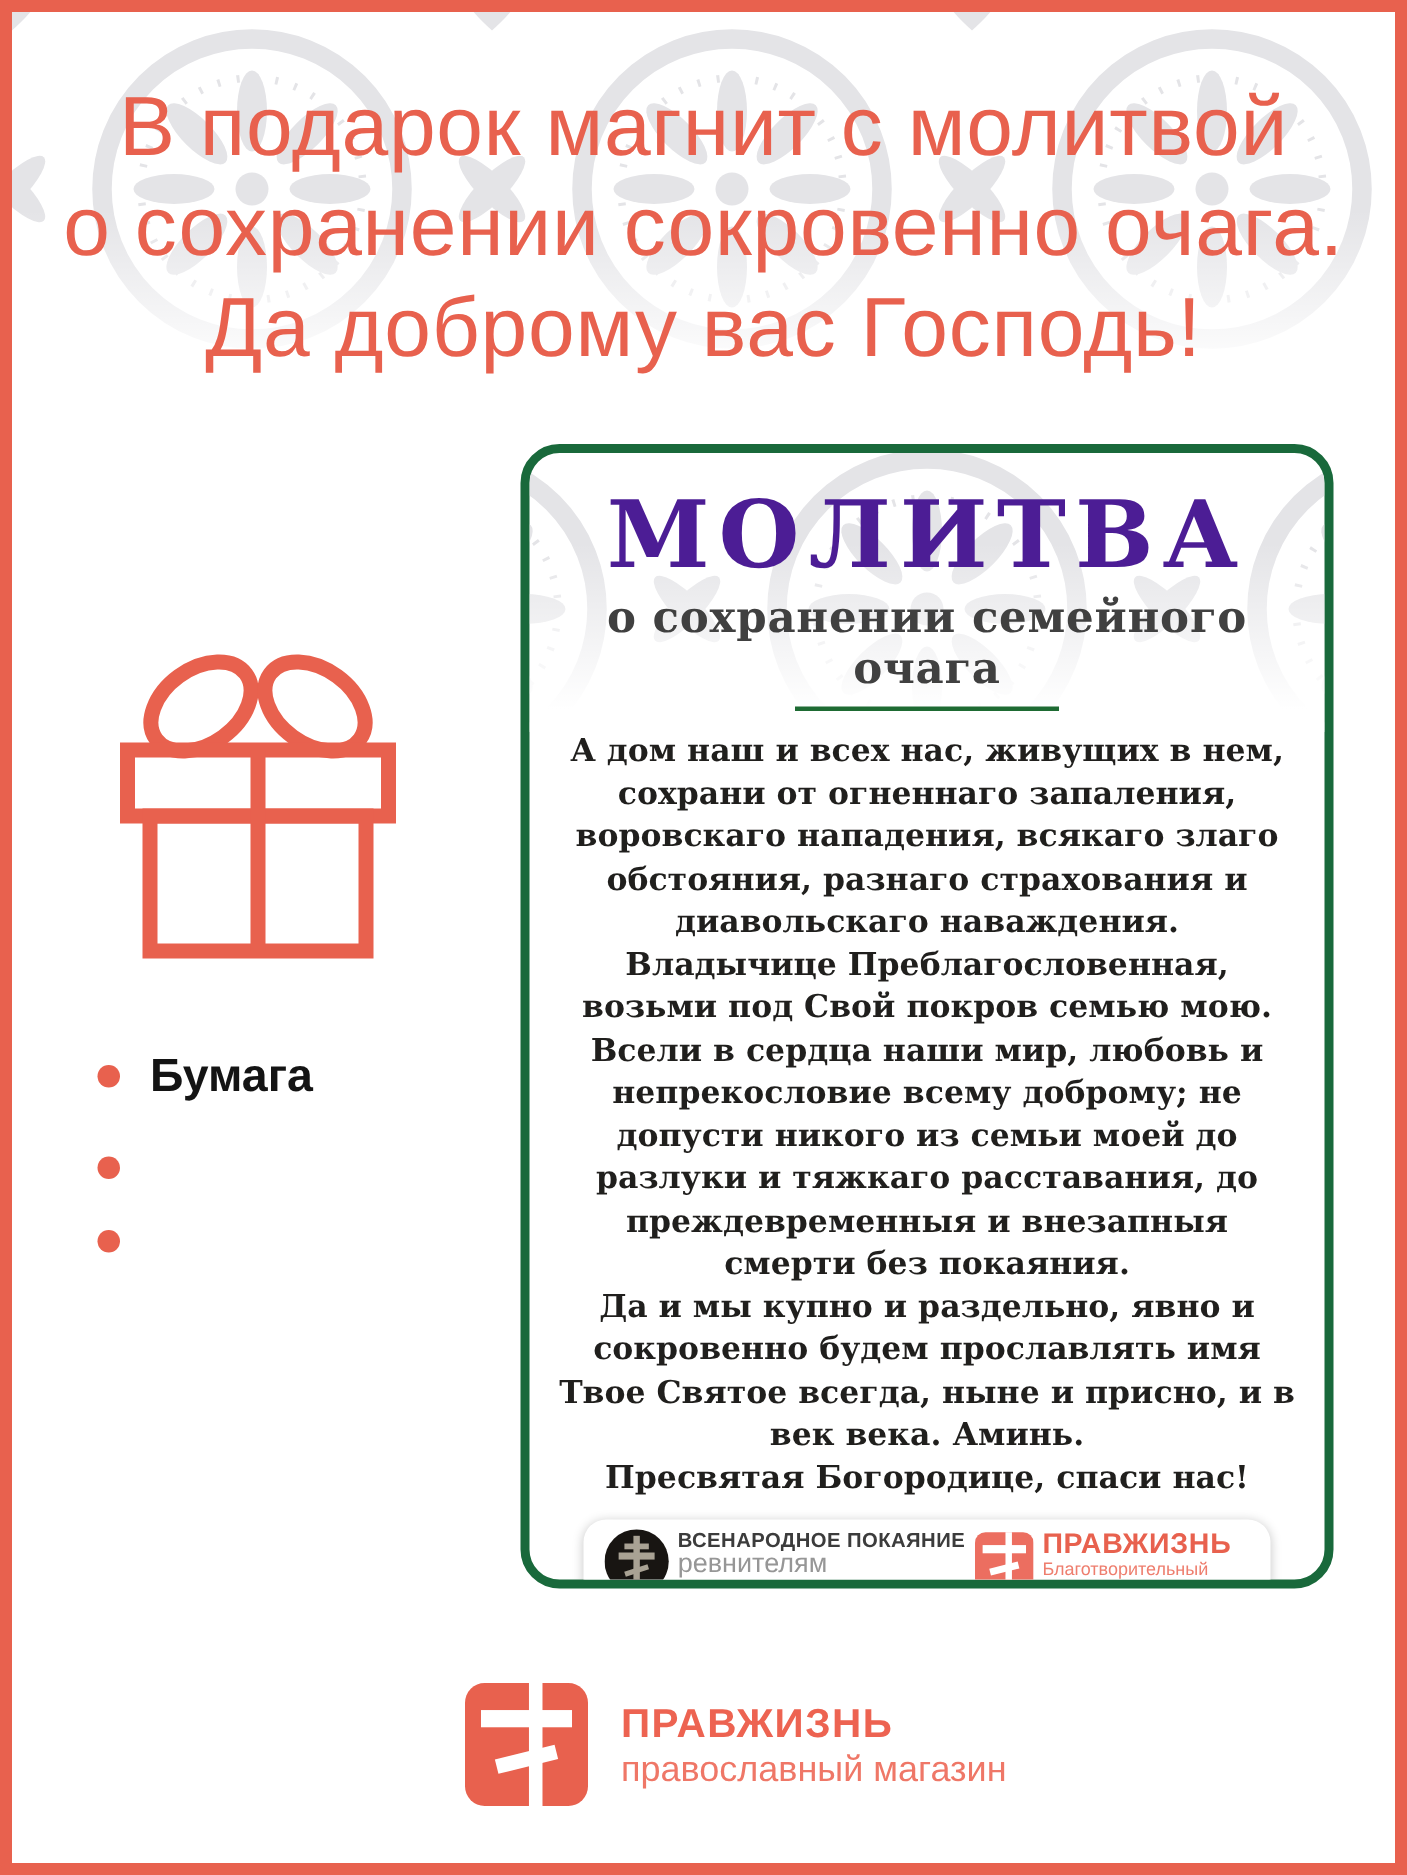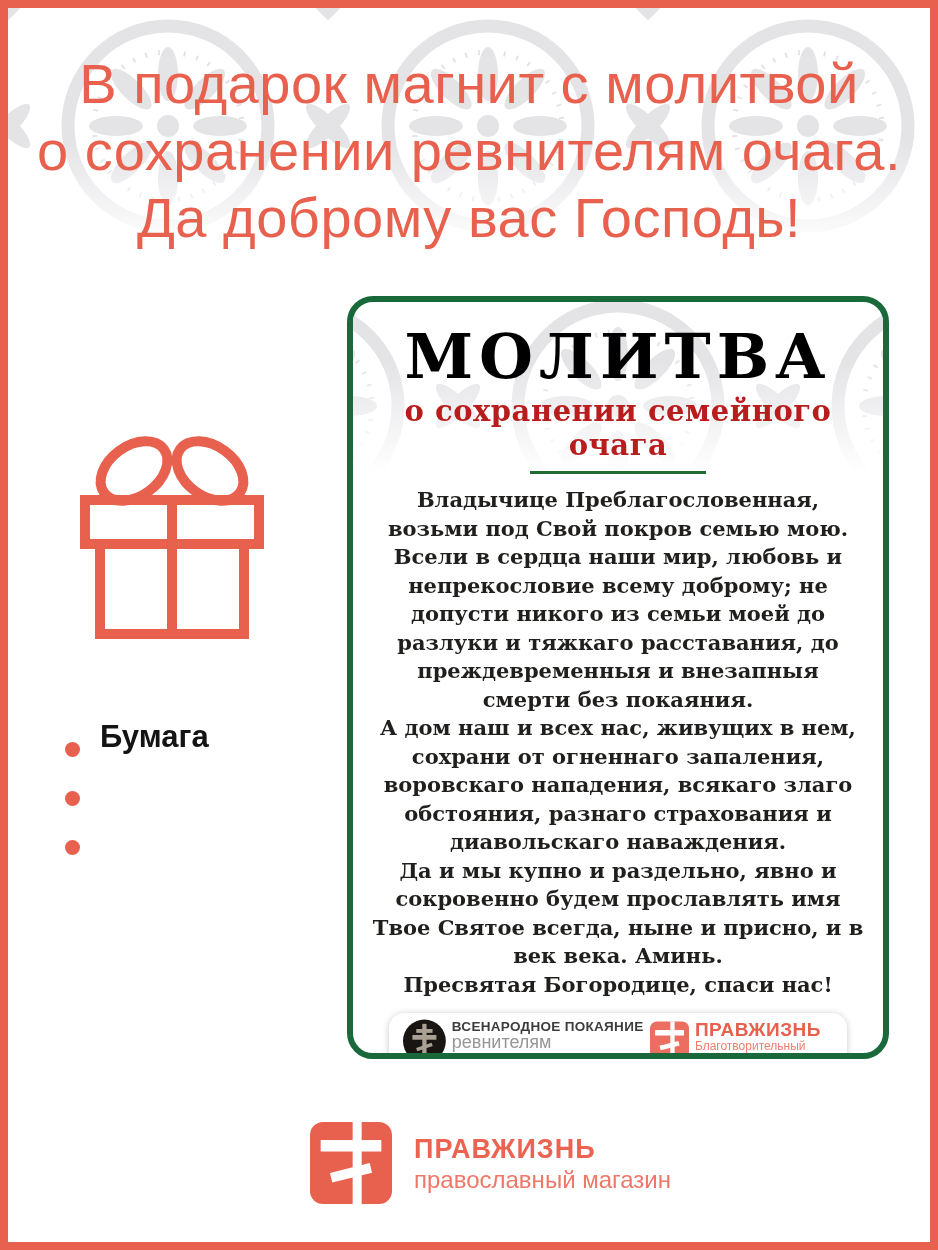--- a/index.html
+++ b/index.html
@@ -14,35 +14,35 @@
 
   
   .headline{position:absolute;left:0;top:50px;width:938px;text-align:center;z-index:2;
     color:#E8614E;font-size:56px;line-height:67px;font-weight:400;letter-spacing:0.5px;}
 
   
   .gift{position:absolute;left:76px;top:430px;z-index:2;}
 
   
   .features{position:absolute;left:57px;top:697px;width:300px;z-index:2;}
-  .feat-row{display:flex;align-items:flex-end;margin-bottom:21px;margin-top:20px;}
+  .feat-row{display:flex;align-items:flex-start;margin-bottom:21px;}
   .feat-dot{width:15px;height:15px;border-radius:50%;background:#E8614E;margin:13px 20px 0 8px;flex:0 0 15px;}
   .feat-text{font-size:31px;line-height:40px;font-weight:bold;color:#141414;}
 
   
   .card{position:absolute;left:347px;top:296px;width:542px;height:763px;box-sizing:border-box;
     border:6px solid #19693B;border-radius:26px;background:#fff;overflow:hidden;z-index:3;}
   .card-orn{position:absolute;left:0;top:0;width:530px;height:185px;}
   .card-orn-fade{position:absolute;left:0;top:60px;width:530px;height:126px;
     background:linear-gradient(to bottom, rgba(255,255,255,0), #ffffff 88%);}
   .card-inner{position:relative;text-align:center;}
   .card-title{margin-top:20px;font-family:"DejaVu Serif",serif;font-weight:bold;
-    font-size:62px;line-height:70px;letter-spacing:6px;color:#000000;text-align:center;}
+    font-size:62px;line-height:70px;letter-spacing:6px;color:#4c1d95;text-align:center;}
   .card-subtitle{margin-top:2px;font-family:"DejaVu Serif",serif;font-weight:bold;
-    font-size:29px;line-height:34px;letter-spacing:0.5px;color:#b91c1c;}
+    font-size:29px;line-height:34px;letter-spacing:0.5px;color:#404040;}
   .card-sep{width:176px;height:3px;background:#1E6B33;margin:9px auto 12px auto;}
   .prayer{padding:0 17px;font-family:"DejaVu Serif",serif;font-weight:bold;
     font-size:21px;line-height:28.5px;color:#201F1D;}
   .prayer p{margin:0;}
   .badge-bar{width:458px;height:56px;margin:14px auto 12px auto;background:#fff;border-radius:15px;
     box-shadow:0 1px 7px rgba(0,0,0,0.22);display:flex;align-items:center;justify-content:space-between;
     padding:0 18px 0 14px;box-sizing:border-box;}
   .badge{display:flex;align-items:center;text-align:left;}
   .badge-texts{margin-left:6px;}
   .bl-title{font-size:13.5px;font-weight:bold;color:#3C3C3C;letter-spacing:0.3px;line-height:17px;}
@@ -88,21 +88,21 @@
           <ellipse cx="320" cy="260" rx="9" ry="32" transform="rotate(45 320 260)"></ellipse>
         </g>
       </pattern>
     </defs>
     <rect x="0" y="0" width="922" height="252" fill="url(#orn1)"></rect>
   </svg>
   <div class="orn-top-fade"></div>
 
   <div class="headline">
     <div>В подарок магнит с молитвой</div>
-    <div>о сохранении ревнителям очага.</div>
+    <div>о сохранении сокровенно очага.</div>
     <div>Да доброму вас Господь!</div>
   </div>
 
   <svg class="gift" width="192" height="214" viewBox="0 0 192 214">
     <g fill="none" stroke="#E8614E" stroke-width="10">
       <ellipse cx="58" cy="41" rx="37" ry="25" transform="rotate(-36 58 41)"></ellipse>
       <ellipse cx="134" cy="41" rx="37" ry="25" transform="rotate(36 134 41)"></ellipse>
       <rect x="9" y="70" width="174" height="44"></rect>
       <rect x="24" y="114" width="144" height="90"></rect>
       <line x1="96" y1="70" x2="96" y2="204"></line>
@@ -153,22 +153,22 @@
       <rect x="0" y="0" width="530" height="185" fill="url(#orn2)"></rect>
     </svg>
     <div class="card-orn-fade"></div>
 
     <div class="card-inner">
       <div class="card-title">МОЛИТВА</div>
       <div class="card-subtitle">о сохранении семейного очага</div>
       <div class="card-sep"></div>
 
       <div class="prayer">
+        <p>А дом наш и всех нас, живущих в нем, сохрани от огненнаго запаления, воровскаго нападения, всякаго злаго обстояния, разнаго страхования и диавольскаго наваждения.</p>
         <p>Владычице Преблагословенная, возьми под Свой покров семью мою. Всели в сердца наши мир, любовь и непрекословие всему доброму; не допусти никого из семьи моей до разлуки и тяжкаго расставания, до преждевременныя и внезапныя смерти без покаяния.</p>
-        <p>А дом наш и всех нас, живущих в нем, сохрани от огненнаго запаления, воровскаго нападения, всякаго злаго обстояния, разнаго страхования и диавольскаго наваждения.</p>
         <p>Да и мы купно и раздельно, явно и сокровенно будем прославлять имя Твое Святое всегда, ныне и присно, и в век века. Аминь.</p>
         <p>Пресвятая Богородице, спаси нас!</p>
       </div>
 
       <div class="badge-bar">
         <div class="badge">
           <svg width="46" height="46" viewBox="0 0 100 100">
             <circle cx="50" cy="50" r="50" fill="#181512"></circle>
             <g fill="#A9A294">
               <rect x="45" y="10" width="10" height="80"></rect>

